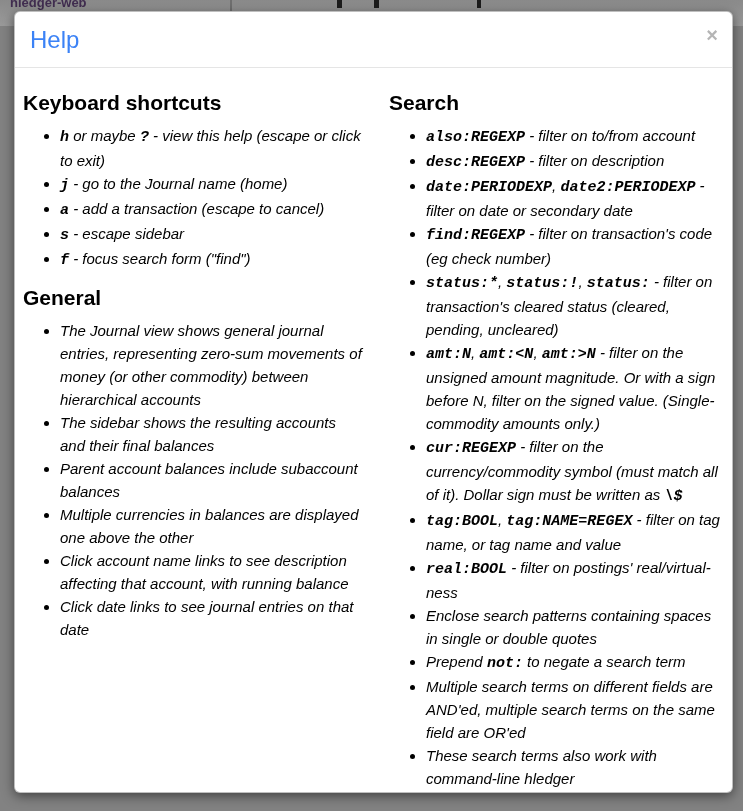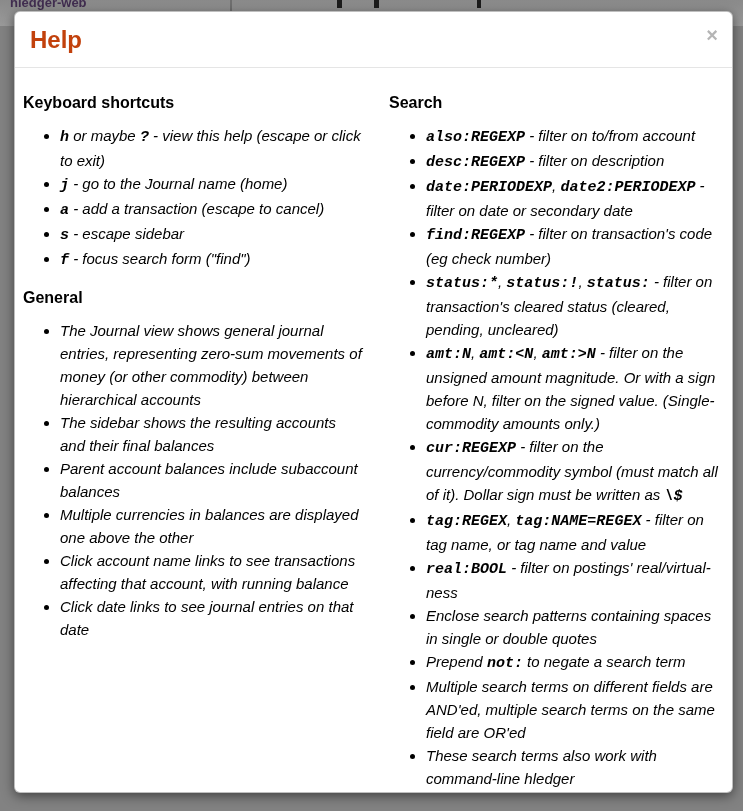--- a/index.html
+++ b/index.html
@@ -48,42 +48,42 @@
     box-shadow: 0 3px 12px rgba(0,0,0,0.5);
     overflow: hidden;
   }
   .modal-header {
     position: relative;
     padding: 13px 15px 12px 15px;
     border-bottom: 1px solid #e5e5e5;
   }
   .modal-title {
     font-size: 24px;
-    font-weight: 700;
+    font-weight: 400;
     line-height: 30px;
-    color: #c2410c;
+    color: #3b82f6;
   }
   .close-btn {
     position: absolute; right: 14px; top: 13px;
     background: none; border: none;
     font-family: "Liberation Sans", sans-serif;
     font-size: 20px; font-weight: bold;
     color: #b5b5b5; cursor: pointer;
     line-height: 20px;
   }
 
   .modal-body {
     padding: 13px 8px 30px 8px;
     display: grid;
     grid-template-columns: 366px 1fr;
   }
   .help-col { min-width: 0; }
 
   .help-col h4 {
-    font-size: 16px;
+    font-size: 21px;
     font-weight: bold;
     margin: 10px 0 10px 0;
     line-height: 23px;
   }
   .help-col ul {
     margin: 0 0 14px 0;
     padding-left: 37px;
     list-style: disc outside;
     font-style: italic;
   }
@@ -126,35 +126,35 @@
           <li><code>a</code><span> - add a transaction (escape to cancel)</span></li>
           <li><code>s</code><span> - escape sidebar</span></li>
           <li><code>f</code><span> - focus search form ("find")</span></li>
         </ul>
         <h4>General</h4>
         <ul>
           <li><span>The Journal view shows general journal entries, representing zero-sum movements of money (or other commodity) between hierarchical accounts</span></li>
           <li><span>The sidebar shows the resulting accounts and their final balances</span></li>
           <li><span>Parent account balances include subaccount balances</span></li>
           <li><span>Multiple currencies in balances are displayed one above the other</span></li>
-          <li><span>Click account name links to see transactions affecting that account, with running balance</span></li>
+          <li><span>Click account name links to see description affecting that account, with running balance</span></li>
           <li><span>Click date links to see journal entries on that date</span></li>
         </ul>
       </div>
     <div class="help-col col-right" id="col-right">
         <h4>Search</h4>
         <ul>
           <li><code>also:REGEXP</code><span> - filter on to/from account</span></li>
           <li><code>desc:REGEXP</code><span> - filter on description</span></li>
           <li><code>date:PERIODEXP</code><span>, </span><code>date2:PERIODEXP</code><span> - filter on date or secondary date</span></li>
           <li><code>find:REGEXP</code><span> - filter on transaction's code (eg check number)</span></li>
           <li><code>status:*</code><span>, </span><code>status:!</code><span>, </span><code>status:</code><span> - filter on transaction's cleared status (cleared, pending, uncleared)</span></li>
           <li><code>amt:N</code><span>, </span><code>amt:&lt;N</code><span>, </span><code>amt:&gt;N</code><span> - filter on the unsigned amount magnitude. Or with a sign before N, filter on the signed value. (Single-commodity amounts only.)</span></li>
           <li><code>cur:REGEXP</code><span> - filter on the currency/commodity symbol (must match all of it). Dollar sign must be written as </span><code>\$</code></li>
-          <li><code>tag:REGEX</code><span>, </span><code>tag:NAME=REGEX</code><span> - filter on tag name, or tag name and value</span></li>
+          <li><code>tag:BOOL</code><span>, </span><code>tag:NAME=REGEX</code><span> - filter on tag name, or tag name and value</span></li>
           <li><code>real:BOOL</code><span> - filter on postings' real/virtual-ness</span></li>
           <li><span>Enclose search patterns containing spaces in single or double quotes</span></li>
           <li><span>Prepend </span><code>not:</code><span> to negate a search term</span></li>
           <li><span>Multiple search terms on different fields are AND'ed, multiple search terms on the same field are OR'ed</span></li>
           <li><span>These search terms also work with command-line hledger</span></li>
         </ul>
       </div>
   </div>
 </div>
 

